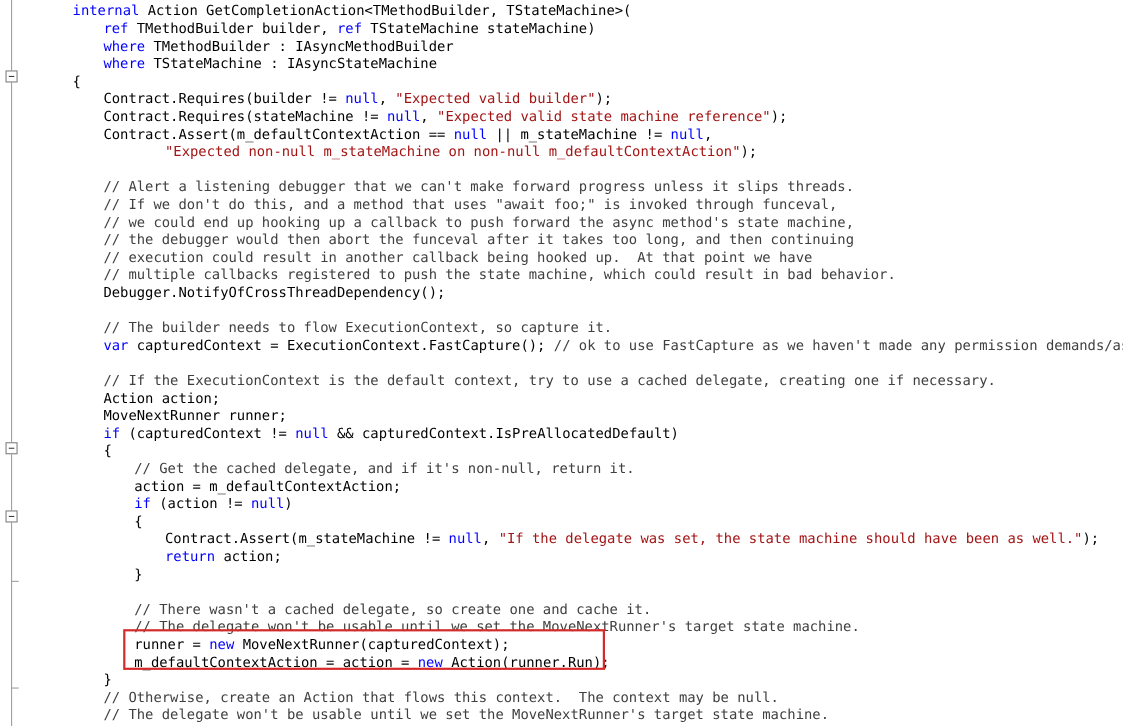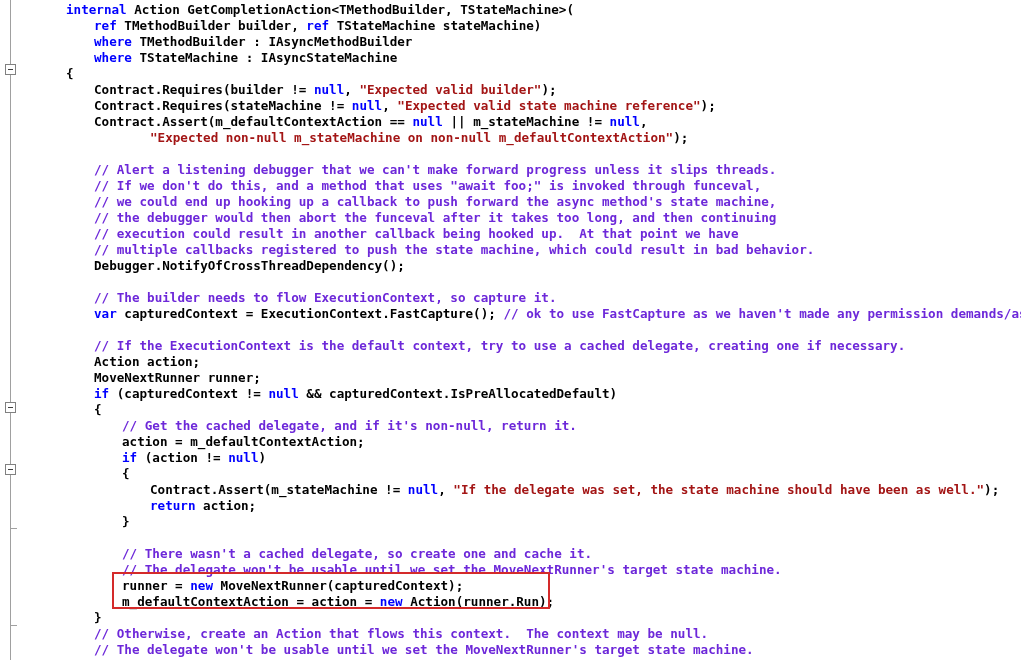--- a/index.html
+++ b/index.html
@@ -71,25 +71,24 @@
     white-space: pre;
     font-size: 12.6px;
     line-height: 16px;
     color: #000000;
   }
   .ln {
     position: absolute;
     left: 0;
     height: 16px;
     white-space: pre;
-    font-weight: bold;
   }
   .kw  { color: #0000ff; }
   .str { color: #a31515; }
-  .cmt { color: #6d28d9; }
+  .cmt { color: #404040; }
   .pln { color: #000000; }
 
   
   #redbox {
     position: absolute;
     border: 2px solid #d42a2a;
     box-sizing: border-box;
     pointer-events: none;
     background: transparent;
   }

